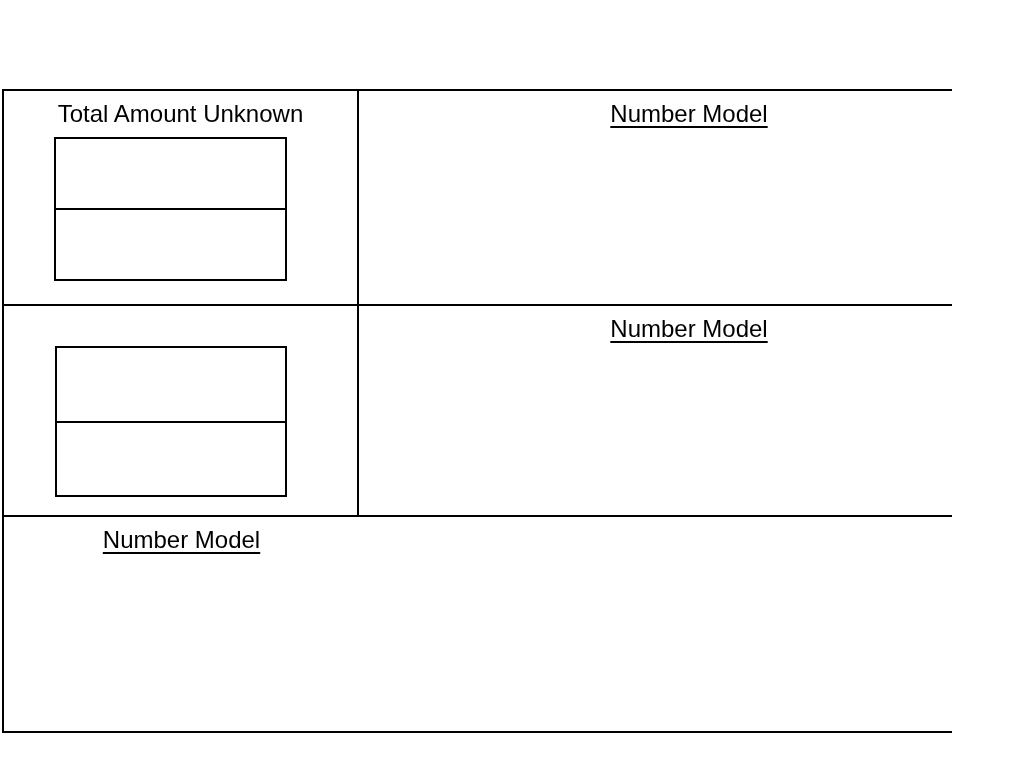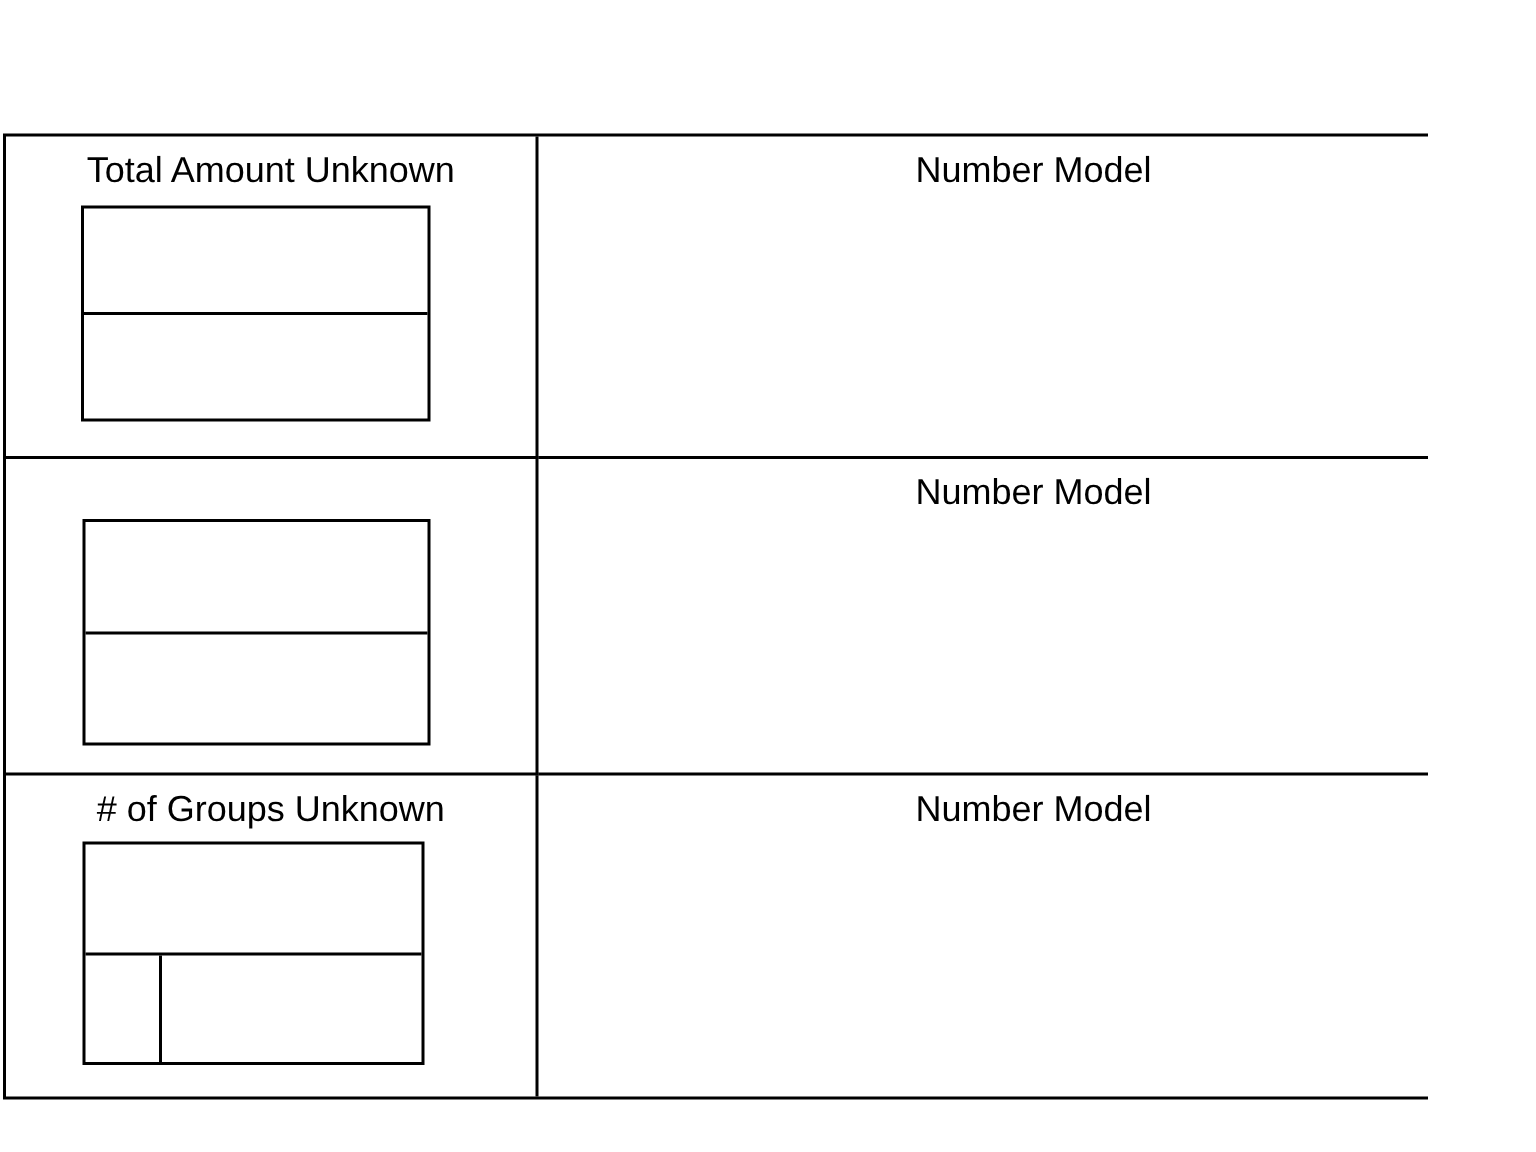--- a/index.html
+++ b/index.html
@@ -50,20 +50,21 @@
   .cell.row-top { border-bottom: 2px solid #000000; }
 
   .cell-label {
     margin-top: 9px;
     text-align: center;
     font-size: 24px;
     line-height: 28px;
     color: #000000;
   }
   .nm-label {
+    text-decoration: underline;
     text-decoration-thickness: 2px;
     text-underline-offset: 4px;
   }
 
   
   .bar-model {
     position: absolute;
     border: 2px solid #000000;
     display: flex;
     flex-direction: column;
@@ -104,28 +105,18 @@
     <div class="cell left-col row-top">
       <div class="bar-model bm-row2">
         <div class="bm-half"></div>
         <div class="bm-half"></div>
       </div>
     </div>
     <div class="cell row-top">
       <div class="cell-label nm-label">Number Model</div>
     </div>
 
-    <div class="cell left-col">
-      <div class="cell-label"># of Groups Unknown</div>
-      <div class="bar-model bm-row3">
-        <div class="bm-half"></div>
-        <div class="bm-half bm-split">
-          <div class="bm-small-box"></div>
-          <div class="bm-rest-box"></div>
-        </div>
-      </div>
-    </div>
     <div class="cell">
       <div class="cell-label nm-label">Number Model</div>
     </div>
 
   </div>
 </div>
 
 </body></html>

